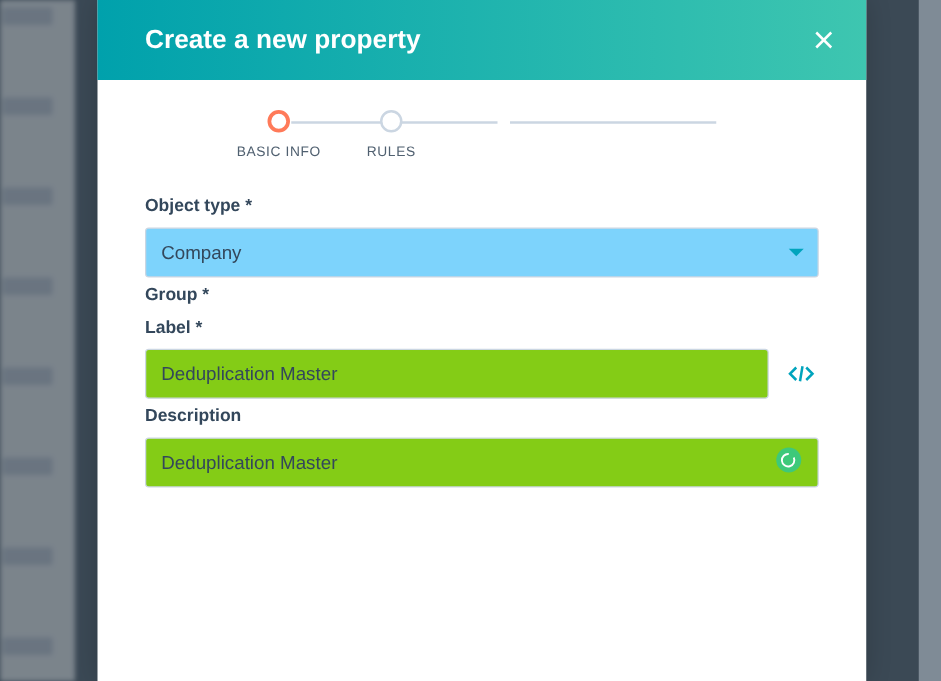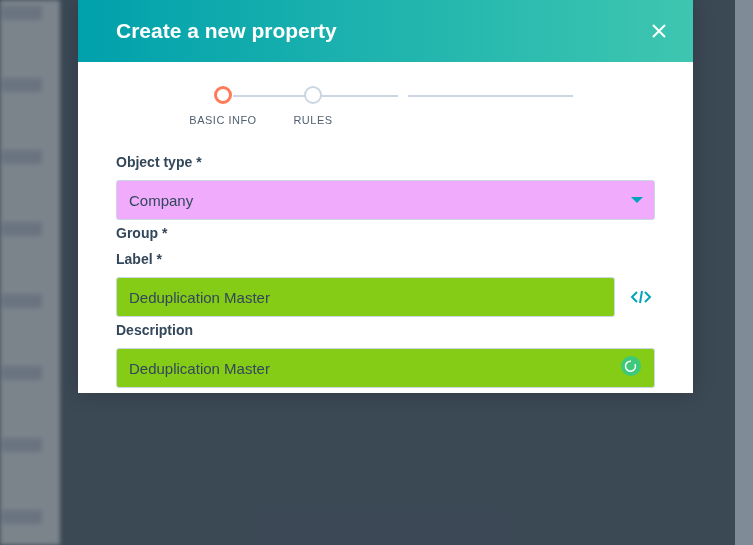--- a/index.html
+++ b/index.html
@@ -21,21 +21,21 @@
 
   .overlay {
     position: absolute;
     left: 0; top: 0; right: 0; bottom: 0;
     background: rgba(44,56,68,0.6);
   }
 
   .modal {
     position: absolute;
     left: 78px; top: 0;
-    width: 615px; height: 393px;
+    width: 615px; height: 545px;
     background: #fff;
     display: flex;
     flex-direction: column;
     box-shadow: 0 0 20px rgba(0,0,0,0.2);
   }
 
   .modal-header {
     height: 64px;
     background: linear-gradient(90deg, #00a1ac 0%, #3ec6b0 100%);
     display: flex;
@@ -109,21 +109,21 @@
     display: block;
   }
   .select-wrap, .input-wrap {
     position: relative;
   }
   .select, .text-input {
     width: 100%;
     height: 40px;
     border: 1px solid #cbd6e2;
     border-radius: 3px;
-    background: #f0abfc;
+    background: #7dd3fc;
     padding: 0 36px 0 12px;
     font-size: 15px;
     color: #33475b;
     display: flex;
     align-items: center;
     cursor: pointer;
   }
   .text-input {
     background: #84cc16;
     cursor: text;

